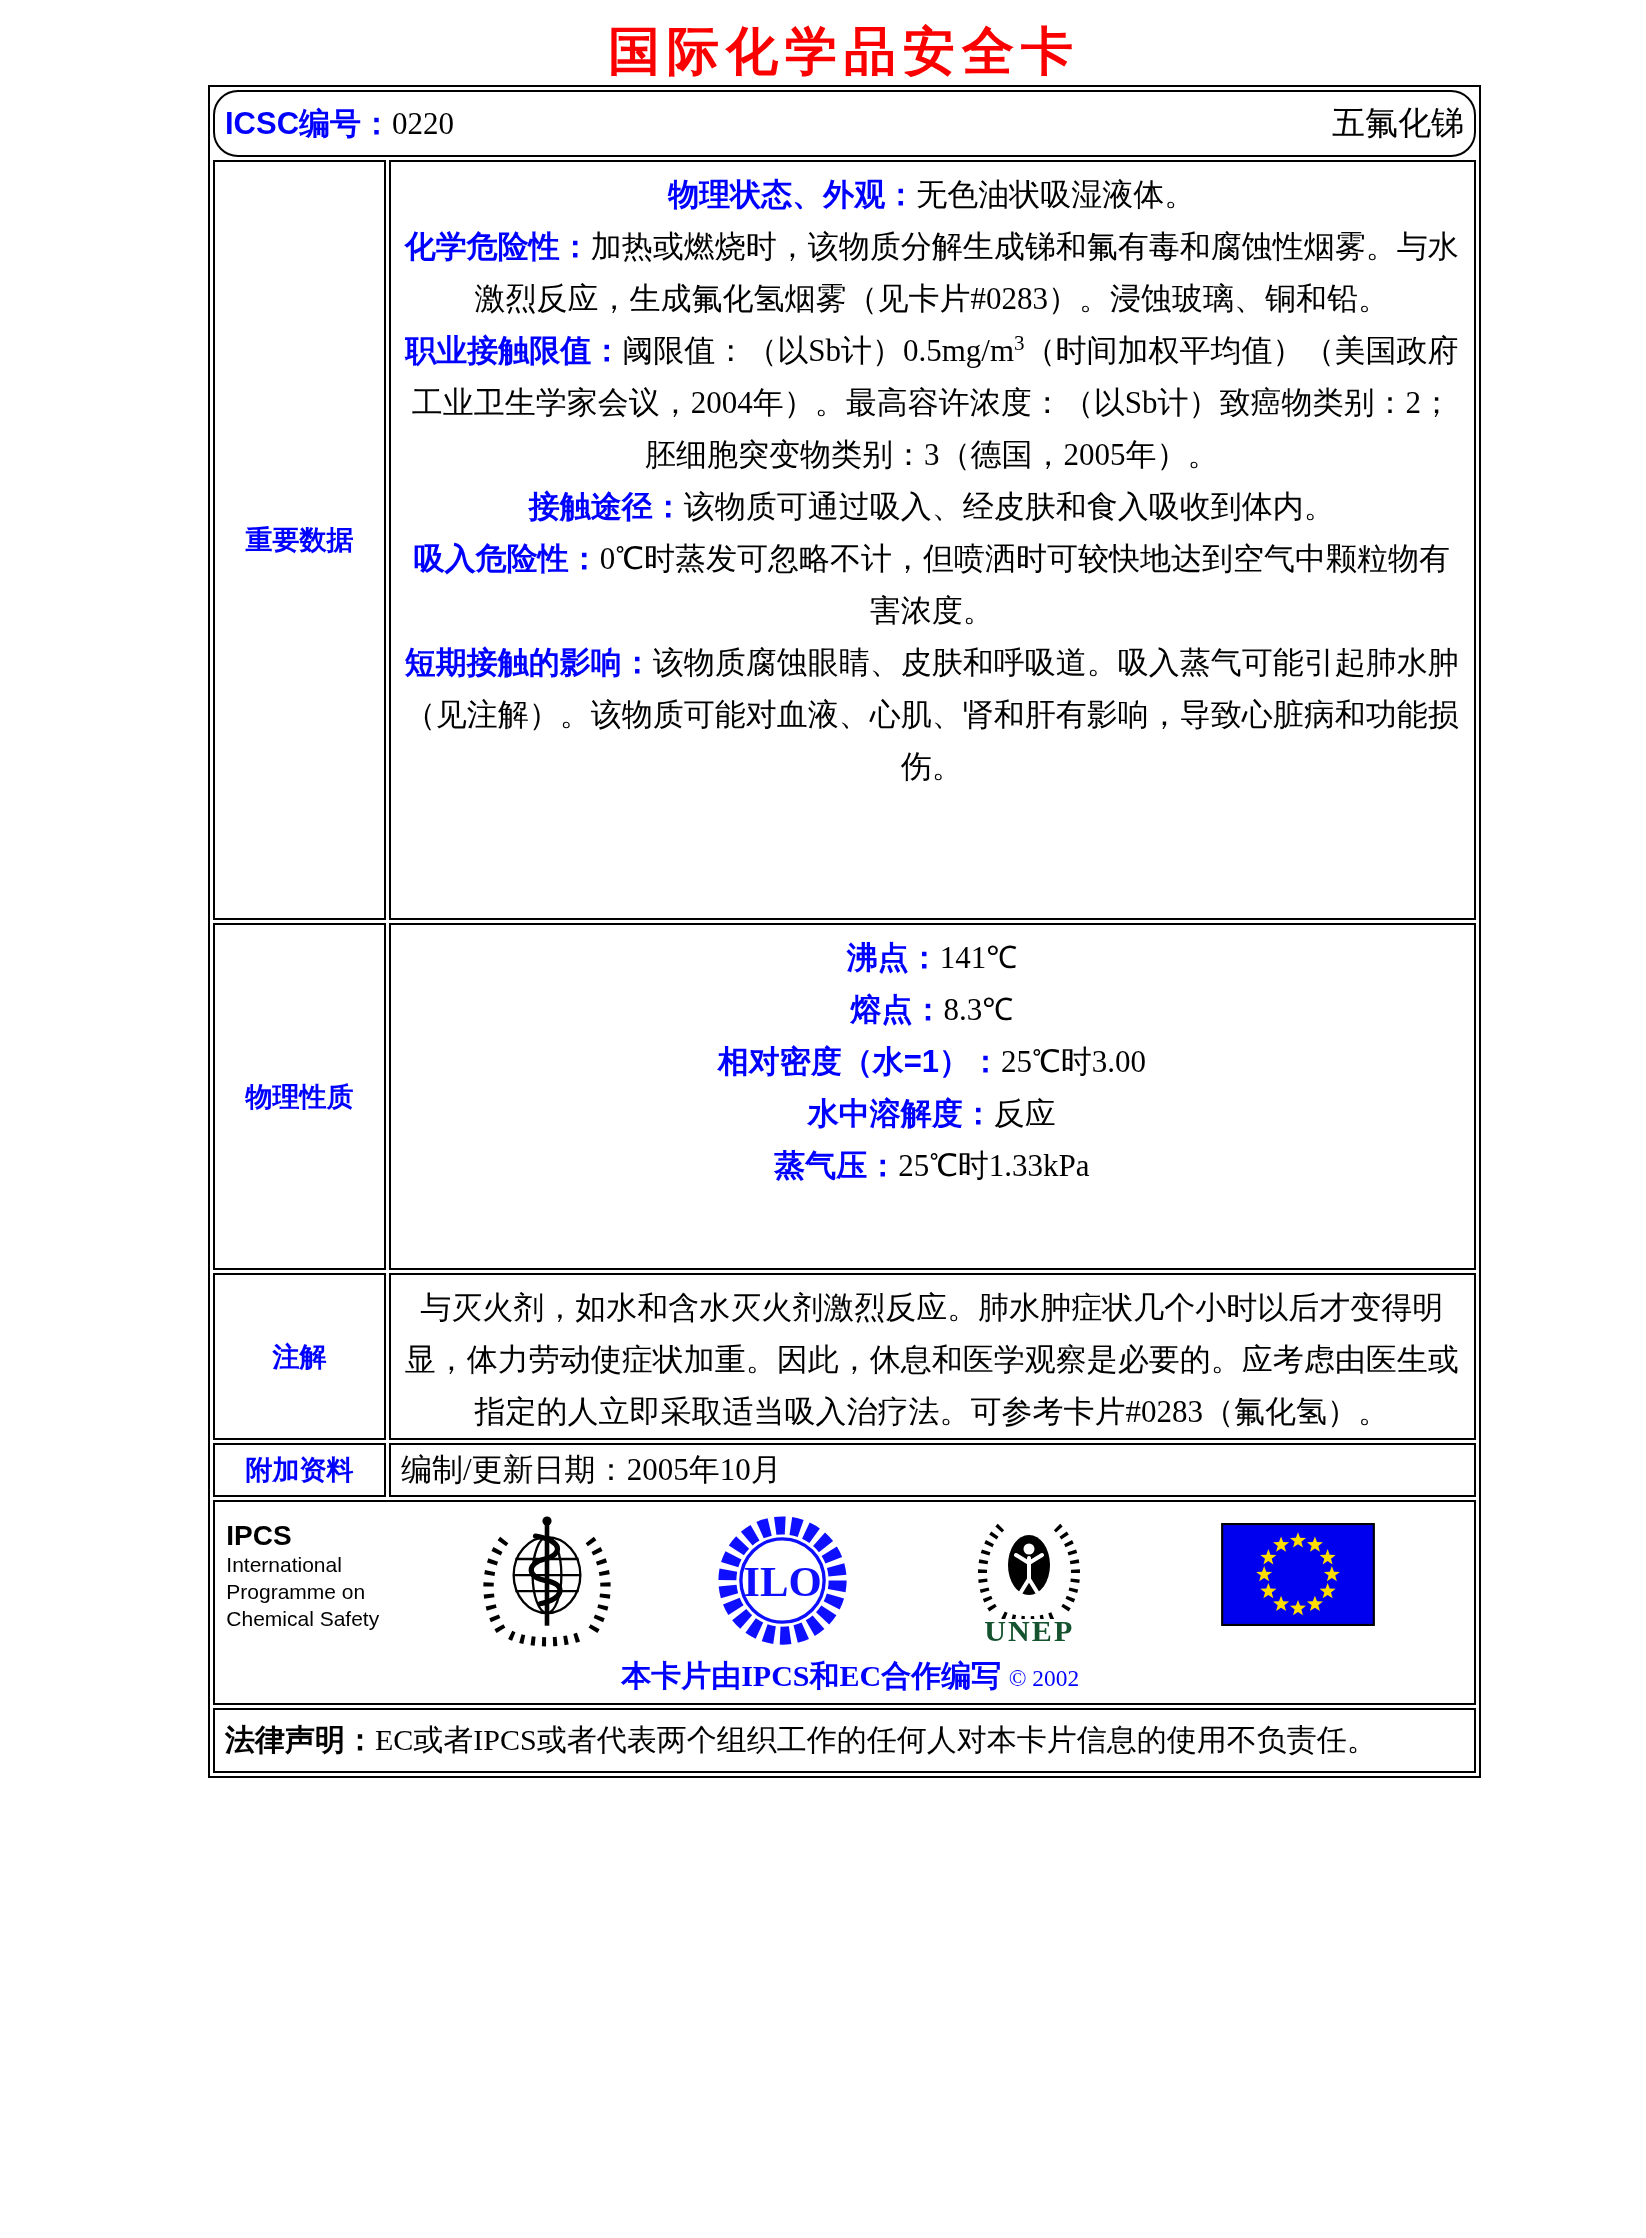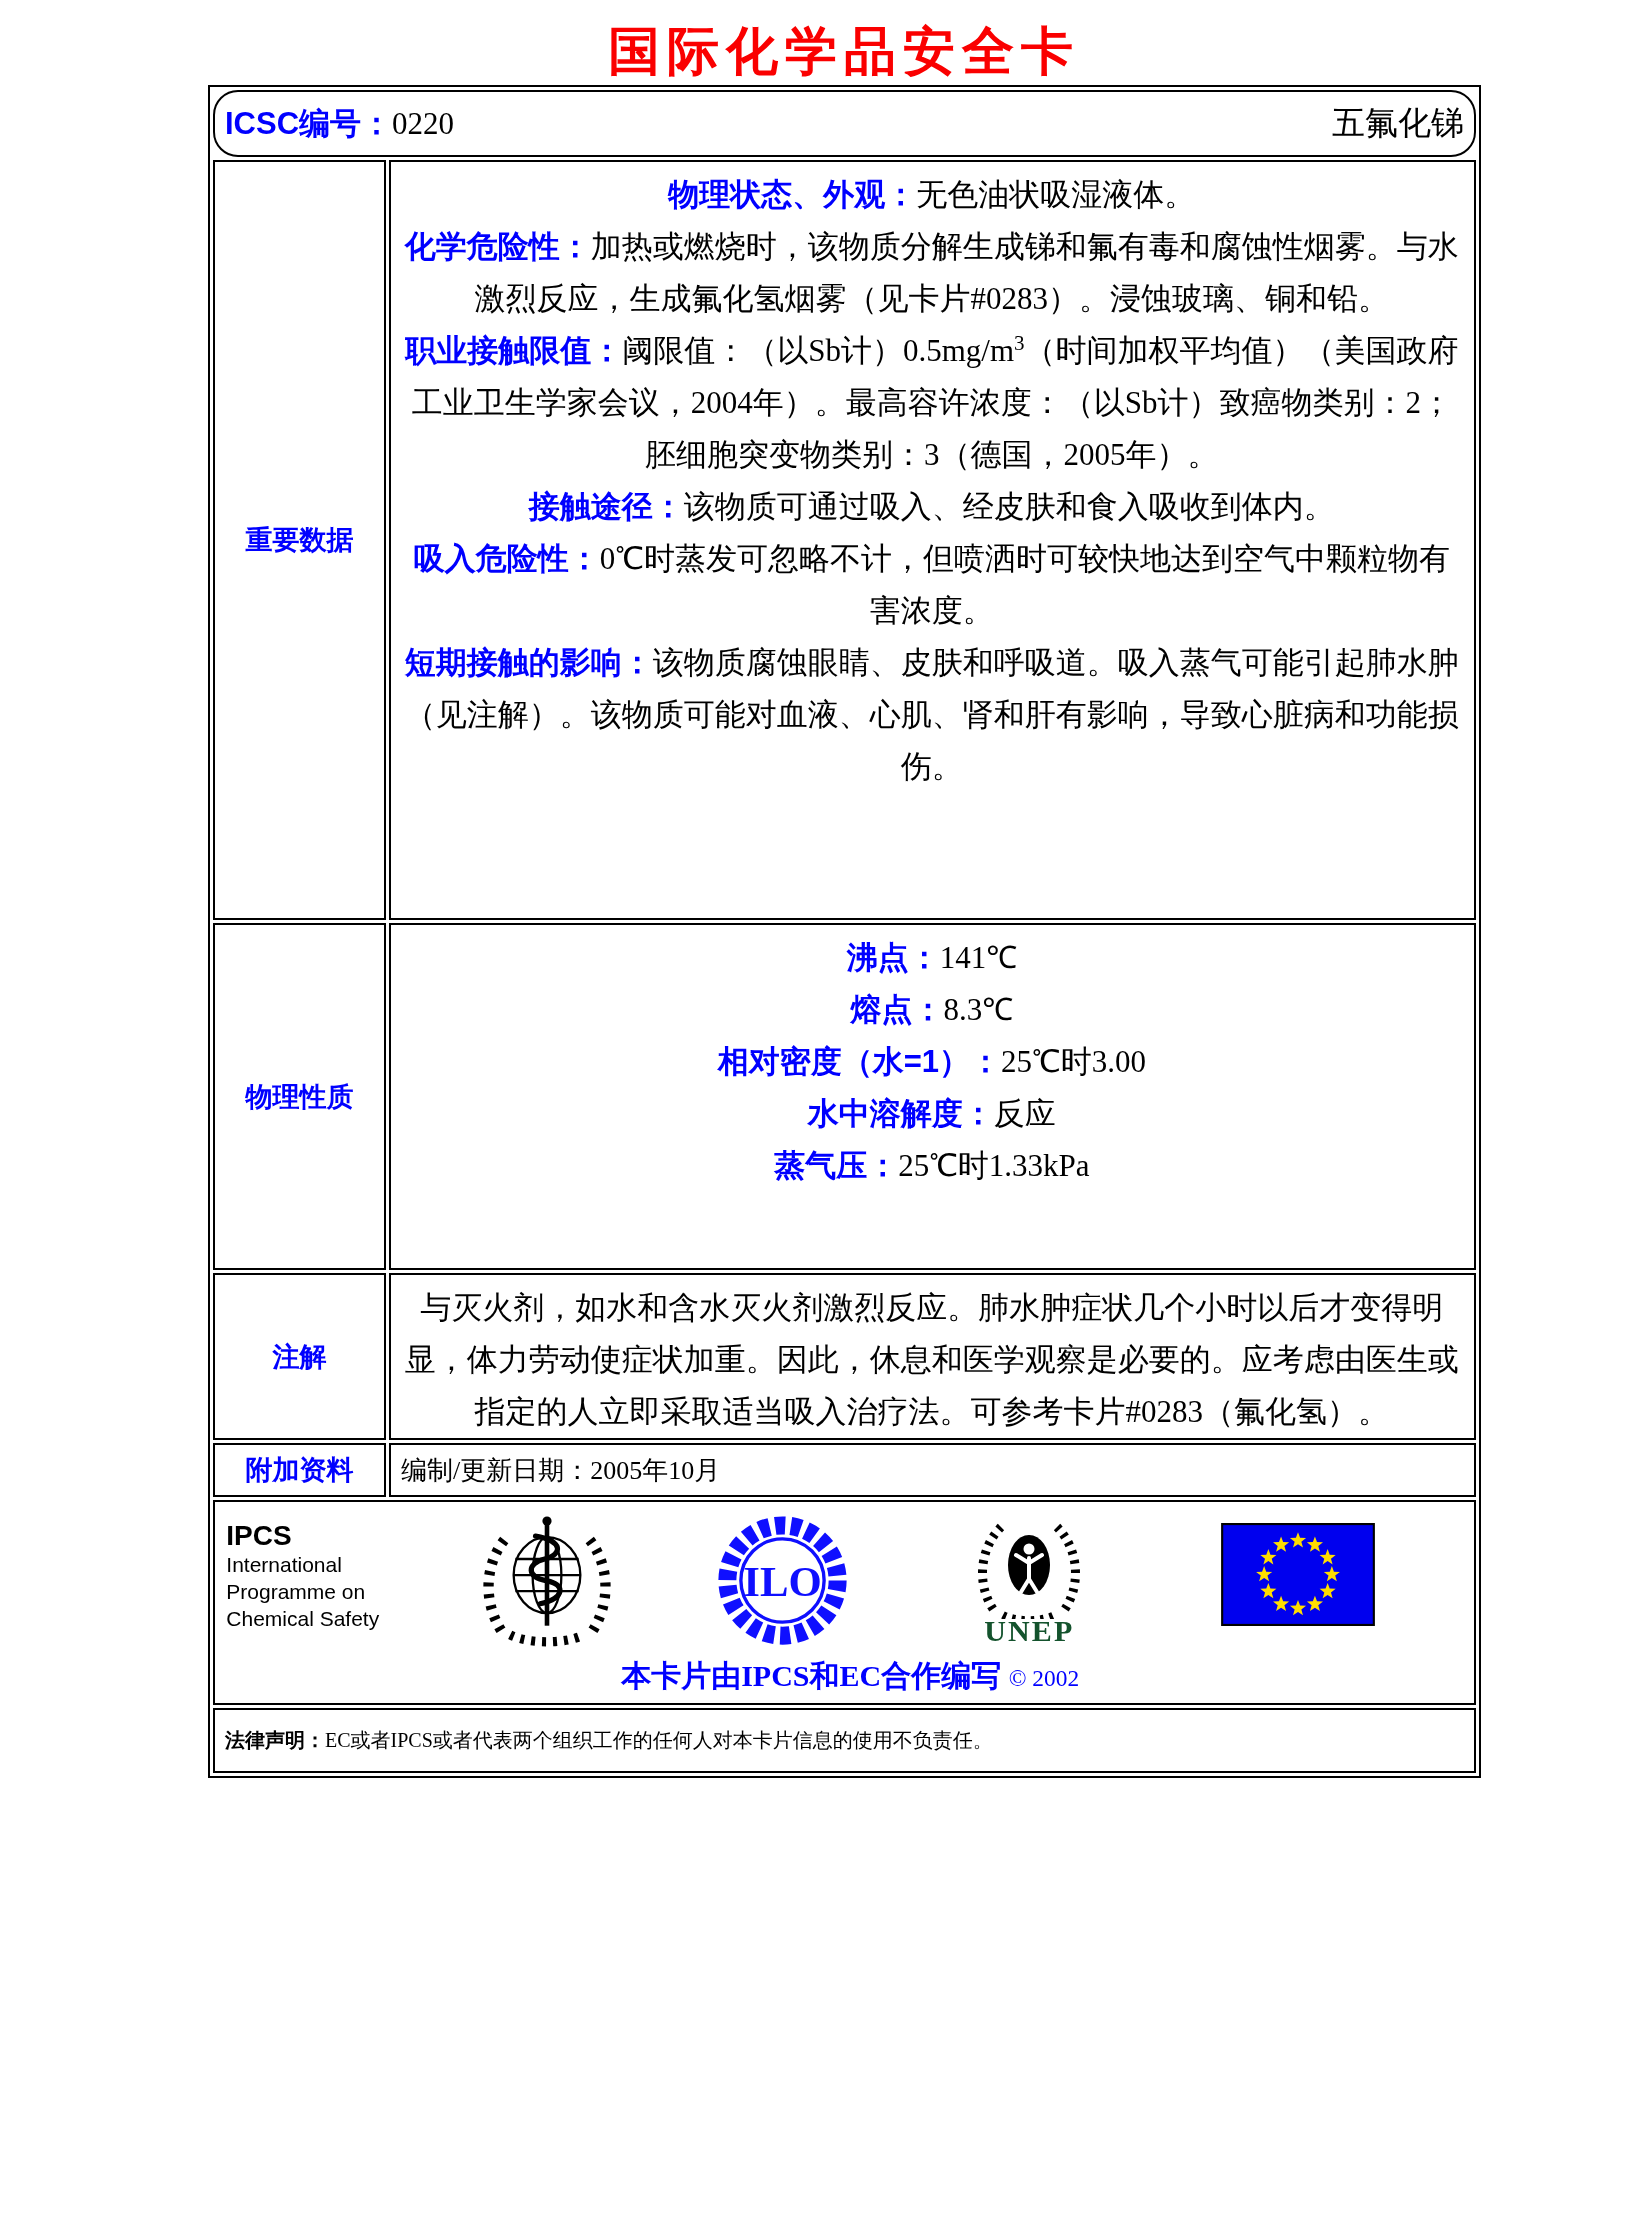--- a/index.html
+++ b/index.html
@@ -34,40 +34,40 @@
   sup.exp{font-size:21px;line-height:0;vertical-align:super;}
   
   .header-cell{height:67px;padding:0 10px;vertical-align:middle !important;border-radius:25px;}
   .header-flex{display:flex;justify-content:space-between;align-items:center;width:100%;}
   .header-left{font-size:31px;white-space:nowrap;}
   .header-left .inl-label{font-size:31px;}
   .chem-name{font-size:33px;color:#000;text-align:center;}
   
   .prop-line{margin:0;}
   
-  .addinfo-cell{vertical-align:middle !important;padding:4px 10px;font-size:26px;margin-top:16px;}
+  .addinfo-cell{vertical-align:middle !important;padding:4px 10px;font-size:31px;margin-top:16px;}
   
   .logos-cell{padding:11.3px 0 5.7px 11.3px;}
   .logos-flex{display:flex;align-items:flex-start;}
   .ipcs-block{width:181px;margin-top:7px;font-family:"Liberation Sans",sans-serif;}
   .ipcs-acronym{font-size:28px;font-weight:bold;line-height:31px;}
   .ipcs-line{font-size:21px;line-height:27px;}
   .logo-who{margin-left:71px;}
   .logo-ilo{margin-left:99px;}
   .logo-unep{margin-left:119px;text-align:center;}
   .unep-text{font-family:"Liberation Serif",serif;font-weight:bold;font-size:30px;
              letter-spacing:2.1px;line-height:28px;margin-top:-4.2px;color:#14532d;}
   .logo-eu{margin-left:132px;margin-top:10px;}
   .caption-line{
     text-align:center;color:#0000ff;font-size:30px;font-weight:bold;
     font-family:"Liberation Serif",serif;margin-top:2.8px;
   }
   .copyright{font-size:23.4px;font-weight:normal;}
   
-  .legal-cell{vertical-align:middle !important;padding:4px 10px;font-size:20px;}
+  .legal-cell{vertical-align:middle !important;padding:4px 10px;font-size:30px;}
   .legal-label{font-family:"Liberation Sans",sans-serif;font-weight:bold;color:#000;}
 </style>
 </head>
 <body>
 
 <div class="page-title">国际化学品安全卡</div>
 
 <table class="card">
   <colgroup>
       <col style="width:173px">

